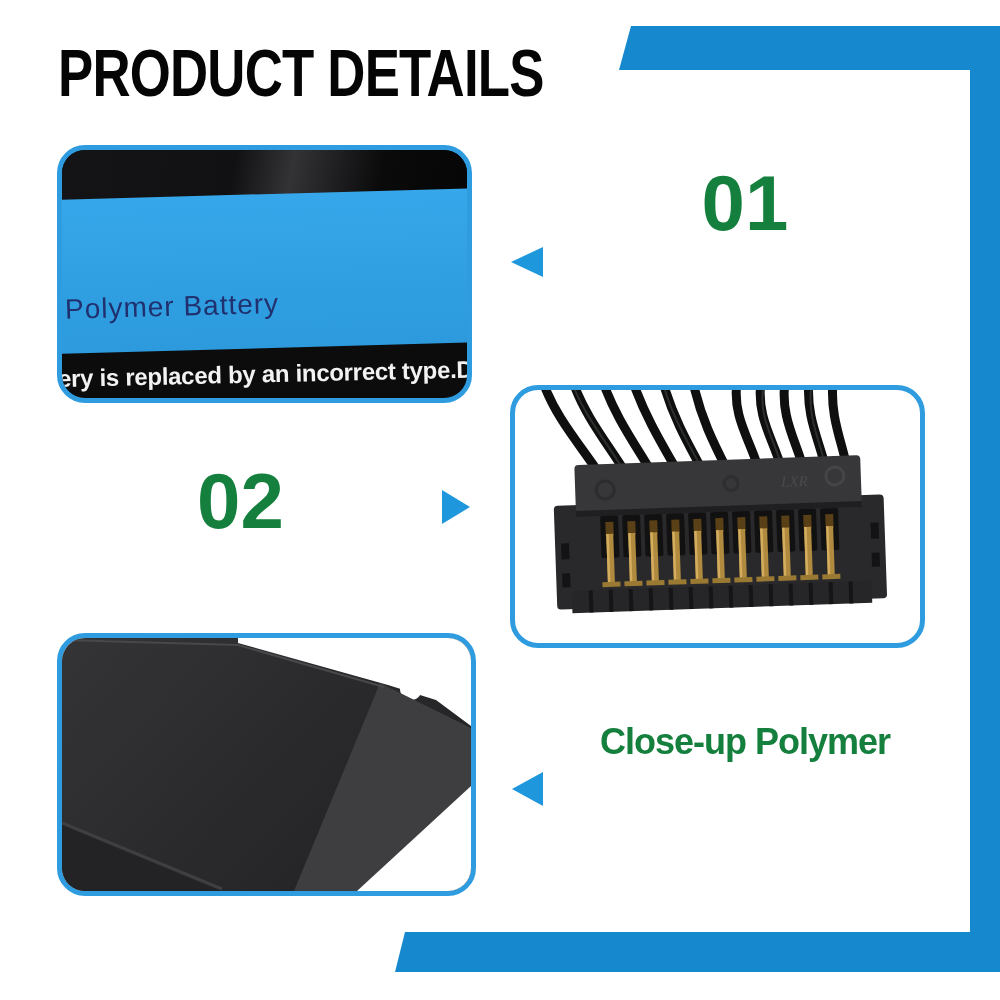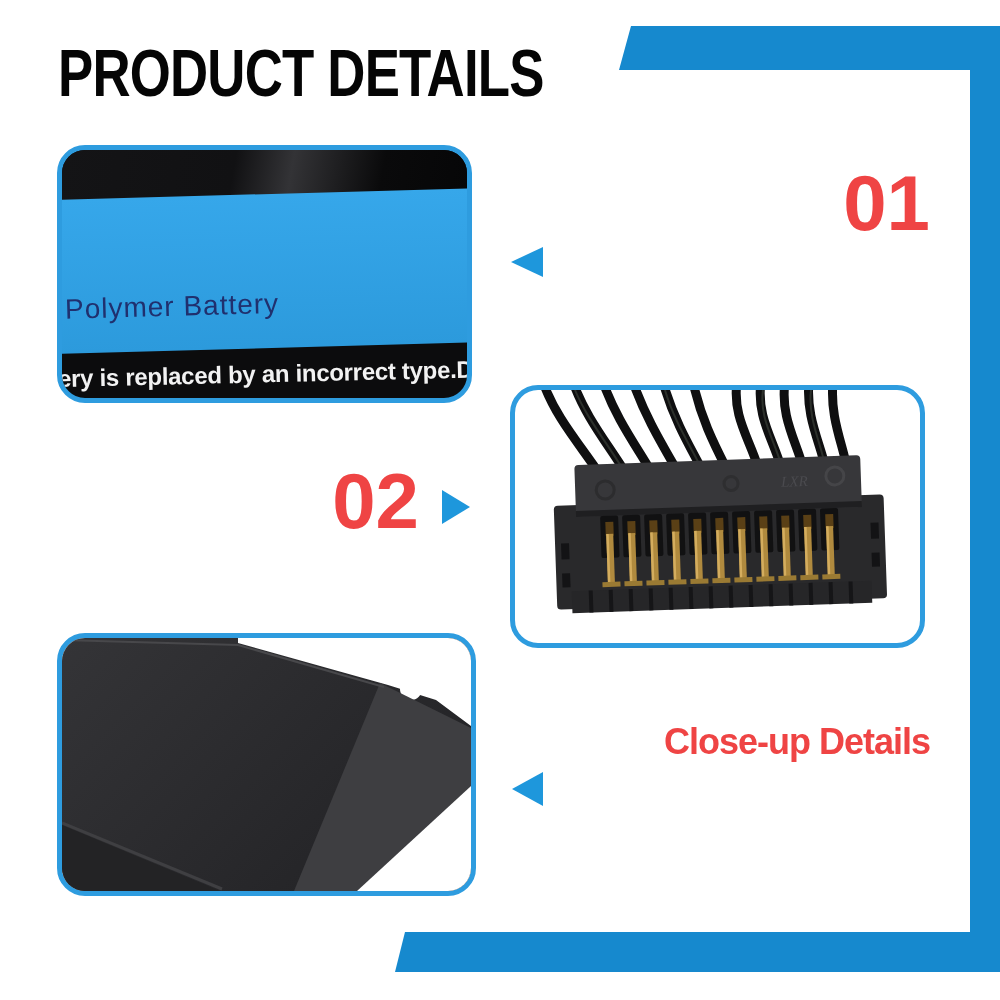--- a/index.html
+++ b/index.html
@@ -45,25 +45,25 @@
   .ln1{padding-left:14px;}
   .ln2{padding-left:12px;}
   .dc{display:inline-block;width:38px;height:13px;vertical-align:baseline;
       border-top:4px solid #20306E;margin:0 3px;position:relative;top:-3px;}
   .label-warning{
     position:absolute;left:-4px;top:210px;width:440px;white-space:nowrap;
     color:#f2f2f2;font-size:24px;font-weight:700;letter-spacing:-.3px;
     transform:rotate(-1.3deg);
   }
   
-  .callout{position:absolute;text-align:right;color:#ef4444;}
+  .callout{position:absolute;text-align:center;color:#15803d;}
   .callout .num{font-size:78px;line-height:1;font-weight:700;}
   .callout .lbl{font-size:36px;font-weight:700;letter-spacing:-1px;margin-top:-5px;}
   #sec1{left:560px;top:164px;width:370px;}
-  #sec2{left:74px;top:462px;width:345px;}
+  #sec2{left:68px;top:462px;width:345px;}
   #sec3{left:560px;top:726px;width:370px;}
   .arrow{position:absolute;background:#1E97DC;}
   .arrow-left{clip-path:polygon(100% 0,100% 100%,0 50%);}
   .arrow-right{clip-path:polygon(0 0,0 100%,100% 50%);}
   #arrow1{left:511px;top:247px;width:32px;height:30px;}
   #arrow2{left:442px;top:490px;width:28px;height:34px;}
   #arrow3{left:512px;top:772px;width:31px;height:34px;}
   svg{display:block;}
 </style>
 </head>
@@ -257,14 +257,14 @@
 
     <polygon points="0,187 158,253 0,253" fill="#232325"></polygon>
     <path d="M0,185 L160,251" stroke="#3f3f42" stroke-width="3" fill="none"></path>
 
     <path d="M0,2 L176,7 L322,49" stroke="#48484b" stroke-width="2" fill="none"></path>
   </svg>
 </div>
 
 <div class="arrow arrow-left" id="arrow3"></div>
 <div class="callout" id="sec3">
-  <div class="lbl">Close-up Details</div>
+  <div class="lbl">Close-up Polymer</div>
 </div>
 
 </body></html>

